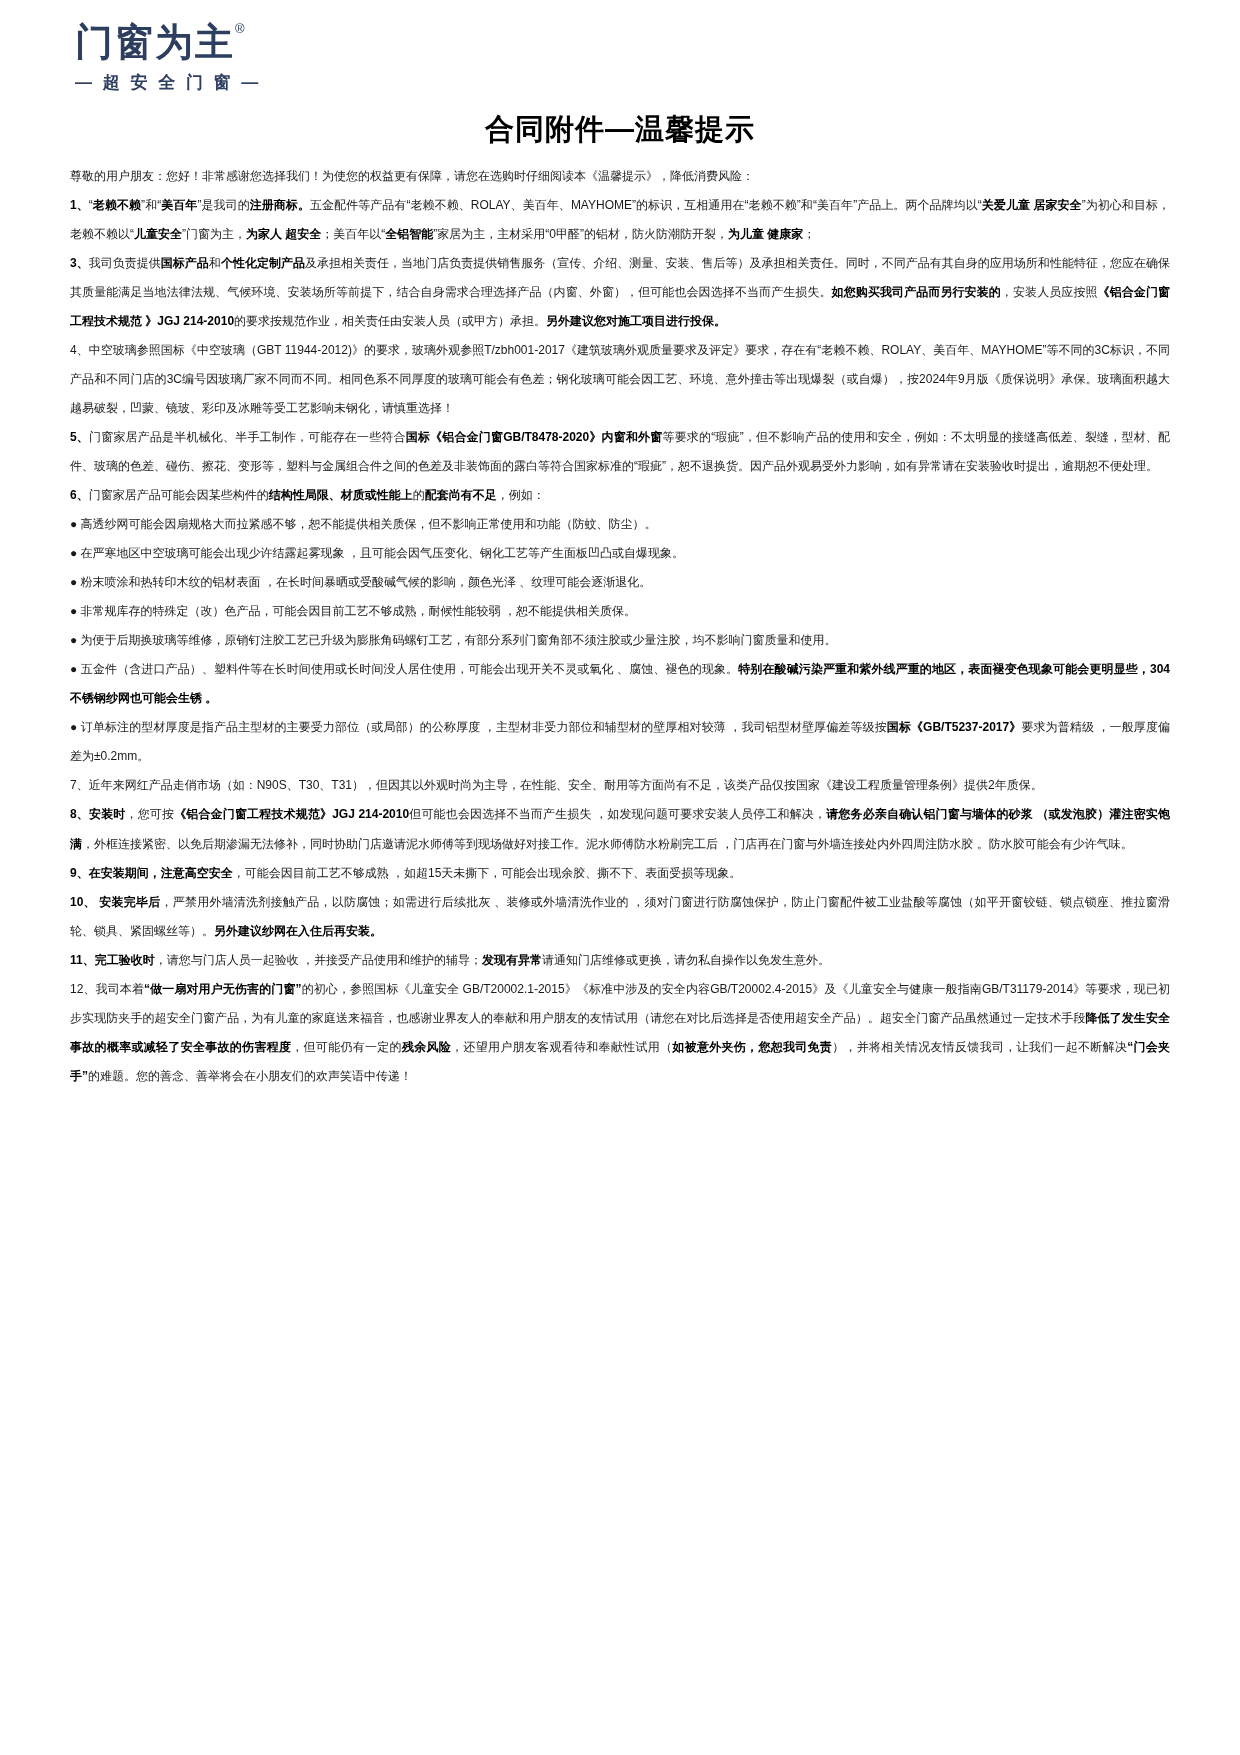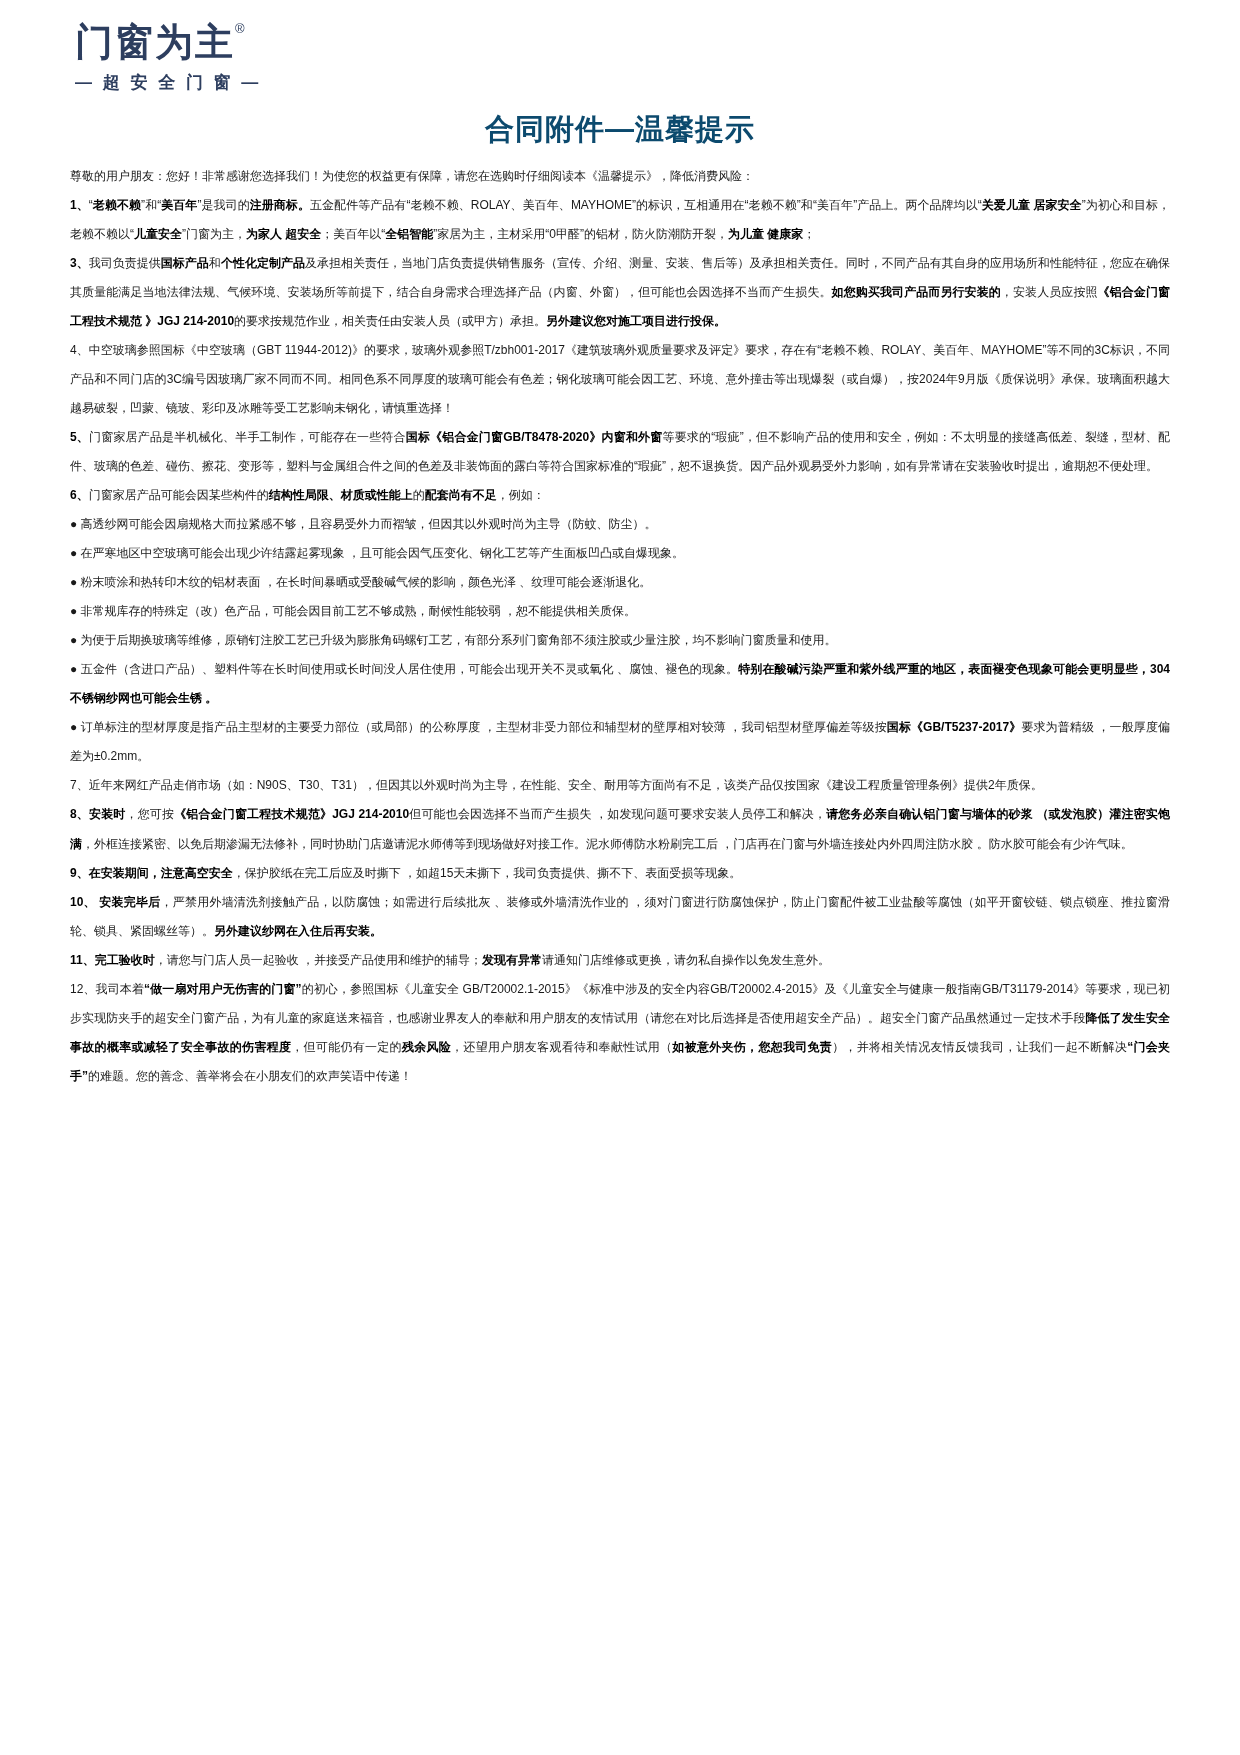--- a/index.html
+++ b/index.html
@@ -28,21 +28,21 @@
   .logo-tagline {
     font-size: 17px;
     font-weight: 700;
     letter-spacing: 3px;
     margin-top: 7px;
   }
   .doc-title {
     text-align: center;
     font-size: 29px;
     font-weight: 800;
-    color: #0c4a6e;
+    color: #000000;
     margin: 16px 0 12px 0;
     letter-spacing: 1px;
   }
   .doc-body p {
     margin: 0;
     text-align: justify;
     font-size: 12px;
     line-height: 2.42;
     color: #1a1a1a;
   }
@@ -59,28 +59,28 @@
 
   <h1 class="doc-title">合同附件—温馨提示</h1>
 
   <div class="doc-body" id="doc-body">
       <p><span>尊敬的用户朋友：您好！非常感谢您选择我们！为使您的权益更有保障，请您在选购时仔细阅读本《温馨提示》，降低消费风险：</span></p>
       <p><span class="b">1、</span><span>“</span><span class="b">老赖不赖</span><span>”和“</span><span class="b">美百年</span><span>”是我司的</span><span class="b">注册商标。</span><span>五金配件等产品有“老赖不赖、ROLAY、美百年、MAYHOME”的标识，互相通用在“老赖不赖”和“美百年”产品上。两个品牌均以“</span><span class="b">关爱儿童 居家安全</span><span>”为初心和目标，老赖不赖以“</span><span class="b">儿童安全</span><span>”门窗为主，</span><span class="b">为家人 超安全</span><span>；美百年以“</span><span class="b">全铝智能</span><span>”家居为主，主材采用“0甲醛”的铝材，防火防潮防开裂，</span><span class="b">为儿童 健康家</span><span>；</span></p>
       <p><span class="b">3、</span><span>我司负责提供</span><span class="b">国标产品</span><span>和</span><span class="b">个性化定制产品</span><span>及承担相关责任，当地门店负责提供销售服务（宣传、介绍、测量、安装、售后等）及承担相关责任。同时，不同产品有其自身的应用场所和性能特征，您应在确保其质量能满足当地法律法规、气候环境、安装场所等前提下，结合自身需求合理选择产品（内窗、外窗），但可能也会因选择不当而产生损失。</span><span class="b">如您购买我司产品而另行安装的</span><span>，安装人员应按照</span><span class="b">《铝合金门窗工程技术规范 》JGJ 214-2010</span><span>的要求按规范作业，相关责任由安装人员（或甲方）承担。</span><span class="b">另外建议您对施工项目进行投保。</span></p>
       <p><span>4、中空玻璃参照国标《中空玻璃（GBT 11944-2012)》的要求，玻璃外观参照T/zbh001-2017《建筑玻璃外观质量要求及评定》要求，存在有“老赖不赖、ROLAY、美百年、MAYHOME”等不同的3C标识，不同产品和不同门店的3C编号因玻璃厂家不同而不同。相同色系不同厚度的玻璃可能会有色差；钢化玻璃可能会因工艺、环境、意外撞击等出现爆裂（或自爆），按2024年9月版《质保说明》承保。玻璃面积越大越易破裂，凹蒙、镜玻、彩印及冰雕等受工艺影响未钢化，请慎重选择！</span></p>
       <p><span class="b">5、</span><span>门窗家居产品是半机械化、半手工制作，可能存在一些符合</span><span class="b">国标《铝合金门窗GB/T8478-2020》内窗和外窗</span><span>等要求的“瑕疵”，但不影响产品的使用和安全，例如：不太明显的接缝高低差、裂缝，型材、配件、玻璃的色差、碰伤、擦花、变形等，塑料与金属组合件之间的色差及非装饰面的露白等符合国家标准的“瑕疵”，恕不退换货。因产品外观易受外力影响，如有异常请在安装验收时提出，逾期恕不便处理。</span></p>
       <p><span class="b">6、</span><span>门窗家居产品可能会因某些构件的</span><span class="b">结构性局限、材质或性能上</span><span>的</span><span class="b">配套尚有不足</span><span>，例如：</span></p>
-      <p><span>● 高透纱网可能会因扇规格大而拉紧感不够，且容易受外力而褶皱，但因其以外观时尚为主导（防蚊、防尘）。</span></p>
+      <p><span>● 高透纱网可能会因扇规格大而拉紧感不够，恕不能提供相关质保，但不影响正常使用和功能（防蚊、防尘）。</span></p>
       <p><span>● 在严寒地区中空玻璃可能会出现少许结露起雾现象 ，且可能会因气压变化、钢化工艺等产生面板凹凸或自爆现象。</span></p>
       <p><span>● 粉末喷涂和热转印木纹的铝材表面 ，在长时间暴晒或受酸碱气候的影响，颜色光泽 、纹理可能会逐渐退化。</span></p>
       <p><span>● 非常规库存的特殊定（改）色产品，可能会因目前工艺不够成熟，耐候性能较弱 ，恕不能提供相关质保。</span></p>
       <p><span>● 为便于后期换玻璃等维修，原销钉注胶工艺已升级为膨胀角码螺钉工艺，有部分系列门窗角部不须注胶或少量注胶，均不影响门窗质量和使用。</span></p>
       <p><span>● 五金件（含进口产品）、塑料件等在长时间使用或长时间没人居住使用，可能会出现开关不灵或氧化 、腐蚀、褪色的现象。</span><span class="b">特别在酸碱污染严重和紫外线严重的地区，表面褪变色现象可能会更明显些，304不锈钢纱网也可能会生锈 。</span></p>
       <p><span>● 订单标注的型材厚度是指产品主型材的主要受力部位（或局部）的公称厚度 ，主型材非受力部位和辅型材的壁厚相对较薄 ，我司铝型材壁厚偏差等级按</span><span class="b">国标《GB/T5237-2017》</span><span>要求为普精级 ，一般厚度偏差为±0.2mm。</span></p>
       <p><span>7、近年来网红产品走俏市场（如：N90S、T30、T31），但因其以外观时尚为主导，在性能、安全、耐用等方面尚有不足，该类产品仅按国家《建设工程质量管理条例》提供2年质保。</span></p>
       <p><span class="b">8、安装时</span><span>，您可按</span><span class="b">《铝合金门窗工程技术规范》JGJ 214-2010</span><span>但可能也会因选择不当而产生损失 ，如发现问题可要求安装人员停工和解决，</span><span class="b">请您务必亲自确认铝门窗与墙体的砂浆 （或发泡胶）灌注密实饱满</span><span>，外框连接紧密、以免后期渗漏无法修补，同时协助门店邀请泥水师傅等到现场做好对接工作。泥水师傅防水粉刷完工后 ，门店再在门窗与外墙连接处内外四周注防水胶 。防水胶可能会有少许气味。</span></p>
-      <p><span class="b">9、在安装期间，注意高空安全</span><span>，保护胶纸在完工后应及时撕下 ，如超15天未撕下，我司负责提供、撕不下、表面受损等现象。</span></p>
+      <p><span class="b">9、在安装期间，注意高空安全</span><span>，可能会因目前工艺不够成熟 ，如超15天未撕下，可能会出现余胶、撕不下、表面受损等现象。</span></p>
       <p><span class="b">10、 安装完毕后</span><span>，严禁用外墙清洗剂接触产品，以防腐蚀；如需进行后续批灰 、装修或外墙清洗作业的 ，须对门窗进行防腐蚀保护，防止门窗配件被工业盐酸等腐蚀（如平开窗铰链、锁点锁座、推拉窗滑轮、锁具、紧固螺丝等）。</span><span class="b">另外建议纱网在入住后再安装。</span></p>
       <p><span class="b">11、完工验收时</span><span>，请您与门店人员一起验收 ，并接受产品使用和维护的辅导；</span><span class="b">发现有异常</span><span>请通知门店维修或更换，请勿私自操作以免发生意外。</span></p>
       <p><span>12、我司本着</span><span class="b">“做一扇对用户无伤害的门窗”</span><span>的初心，参照国标《儿童安全 GB/T20002.1-2015》《标准中涉及的安全内容GB/T20002.4-2015》及《儿童安全与健康一般指南GB/T31179-2014》等要求，现已初步实现防夹手的超安全门窗产品，为有儿童的家庭送来福音，也感谢业界友人的奉献和用户朋友的友情试用（请您在对比后选择是否使用超安全产品）。超安全门窗产品虽然通过一定技术手段</span><span class="b">降低了发生安全事故的概率或减轻了安全事故的伤害程度</span><span>，但可能仍有一定的</span><span class="b">残余风险</span><span>，还望用户朋友客观看待和奉献性试用（</span><span class="b">如被意外夹伤，您恕我司免责</span><span>），并将相关情况友情反馈我司，让我们一起不断解决</span><span class="b">“门会夹手”</span><span>的难题。您的善念、善举将会在小朋友们的欢声笑语中传递！</span></p>
     </div>
 
 </div>
 
 </body></html>

